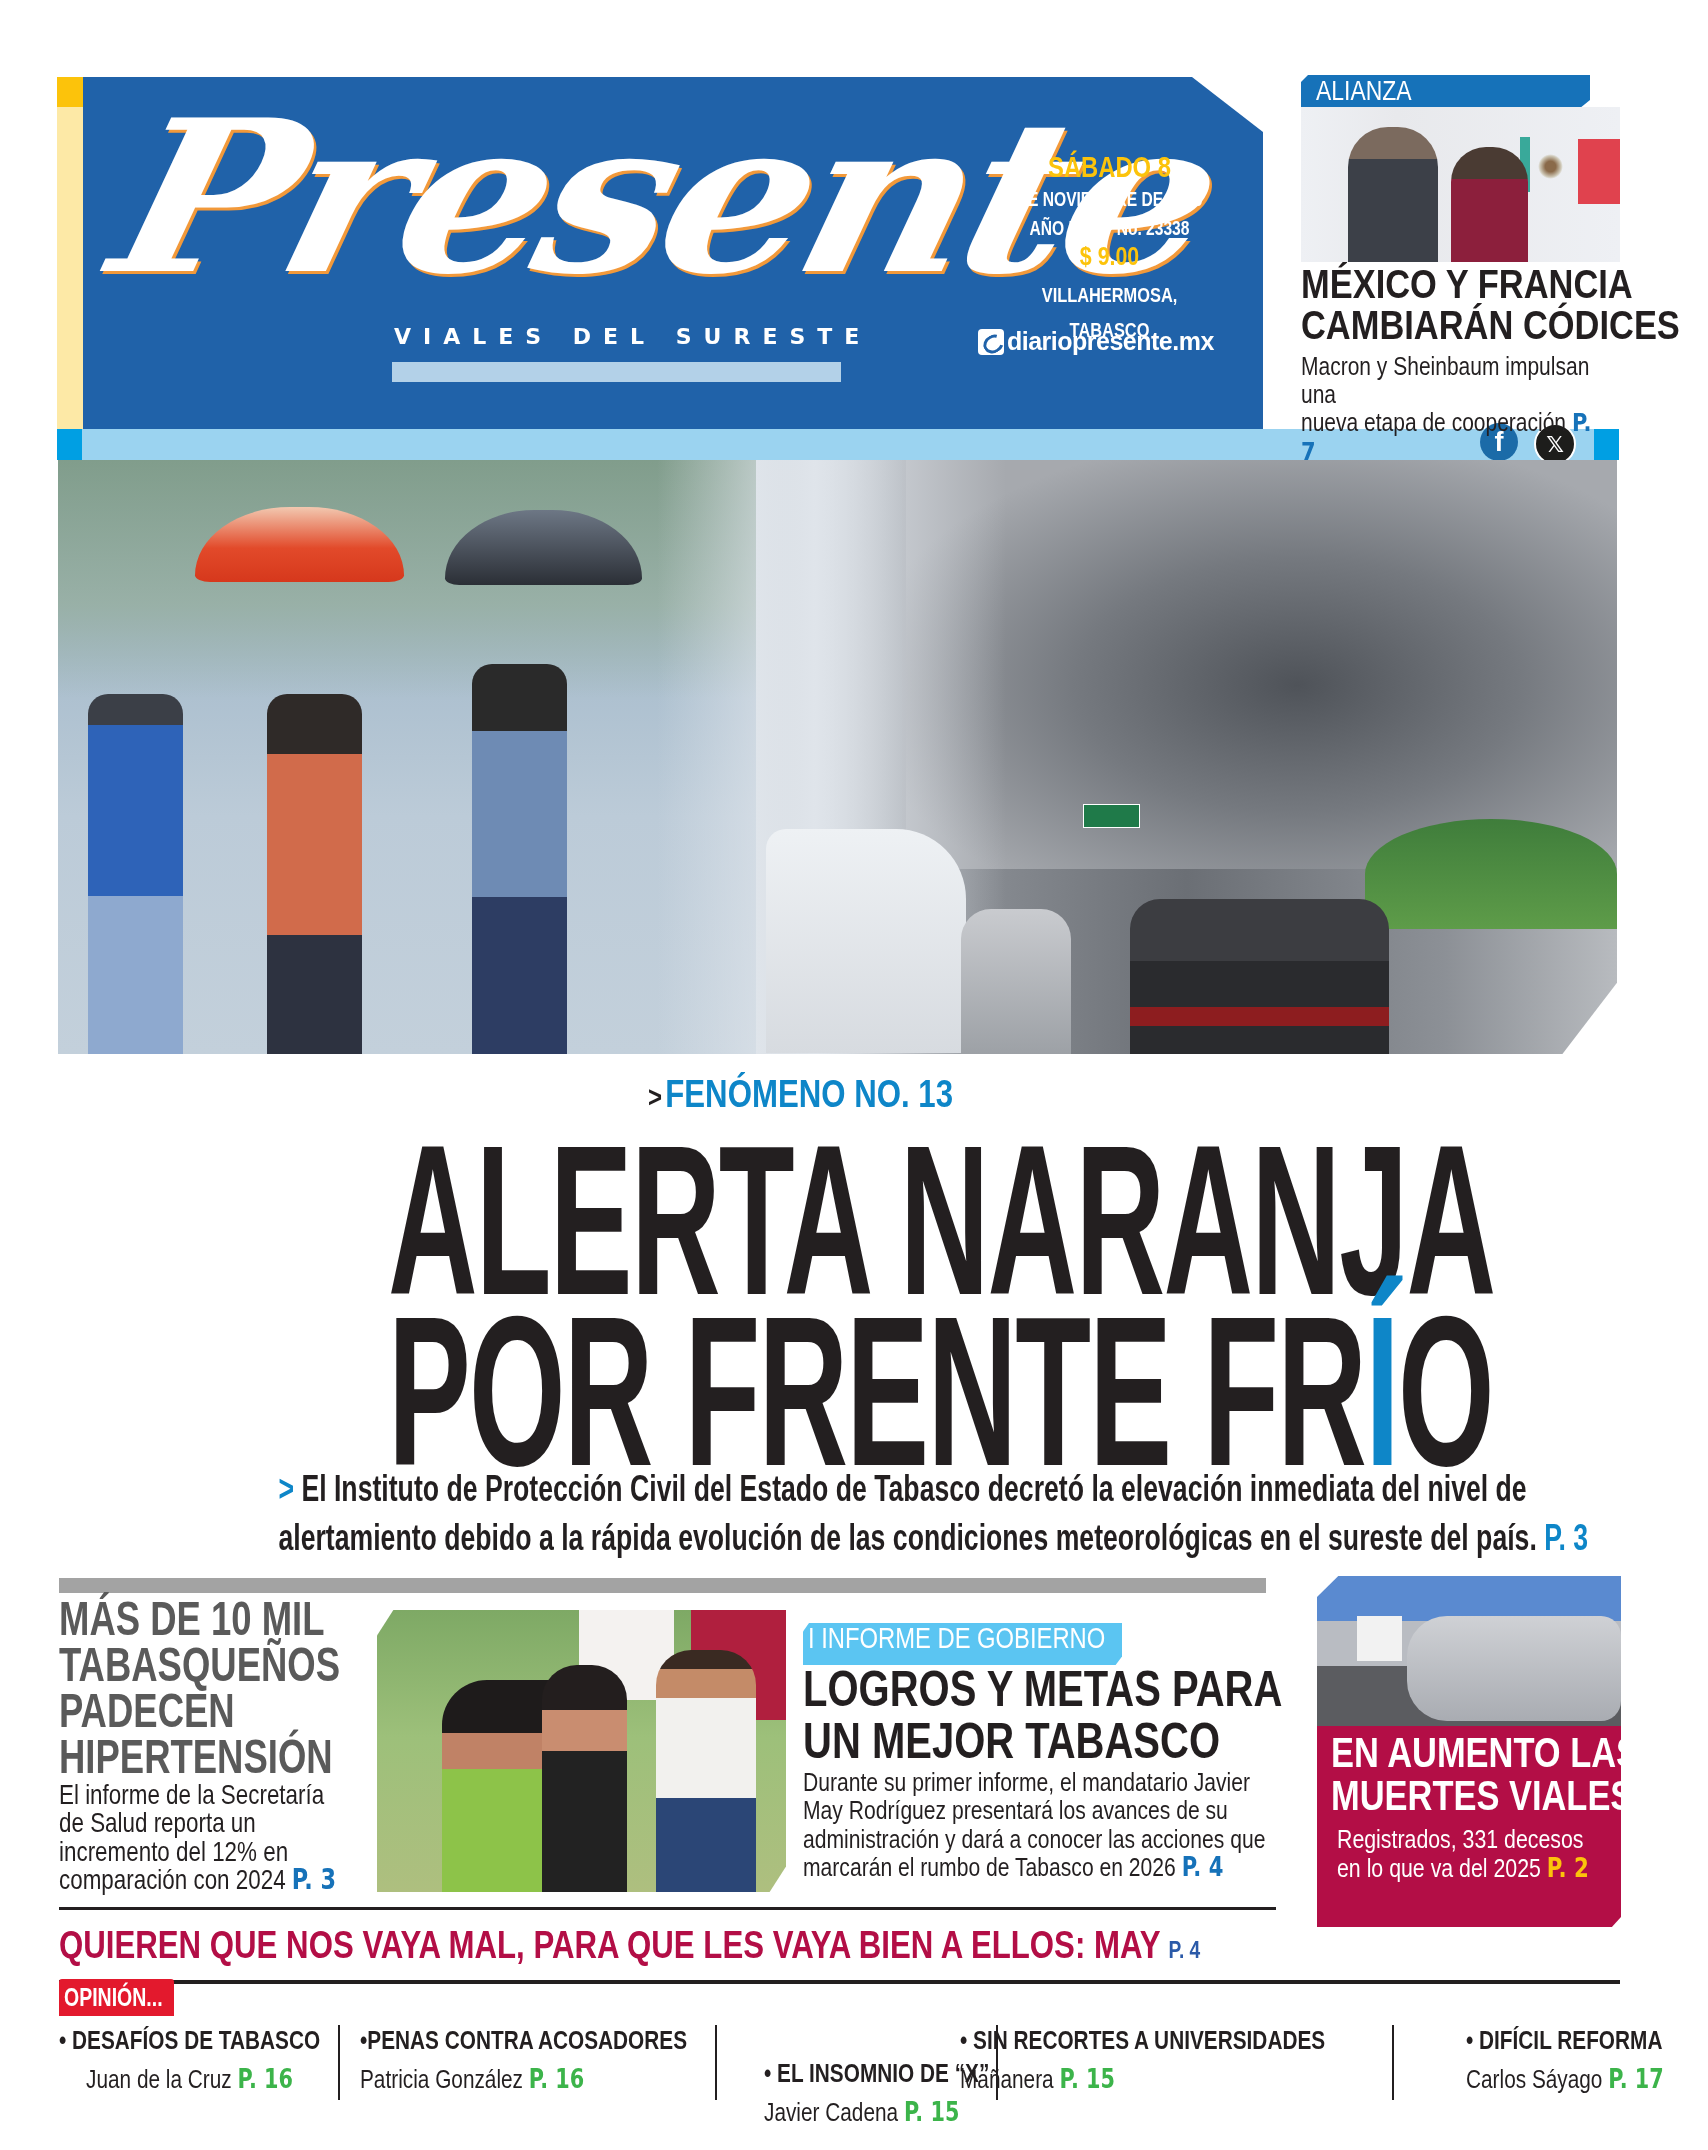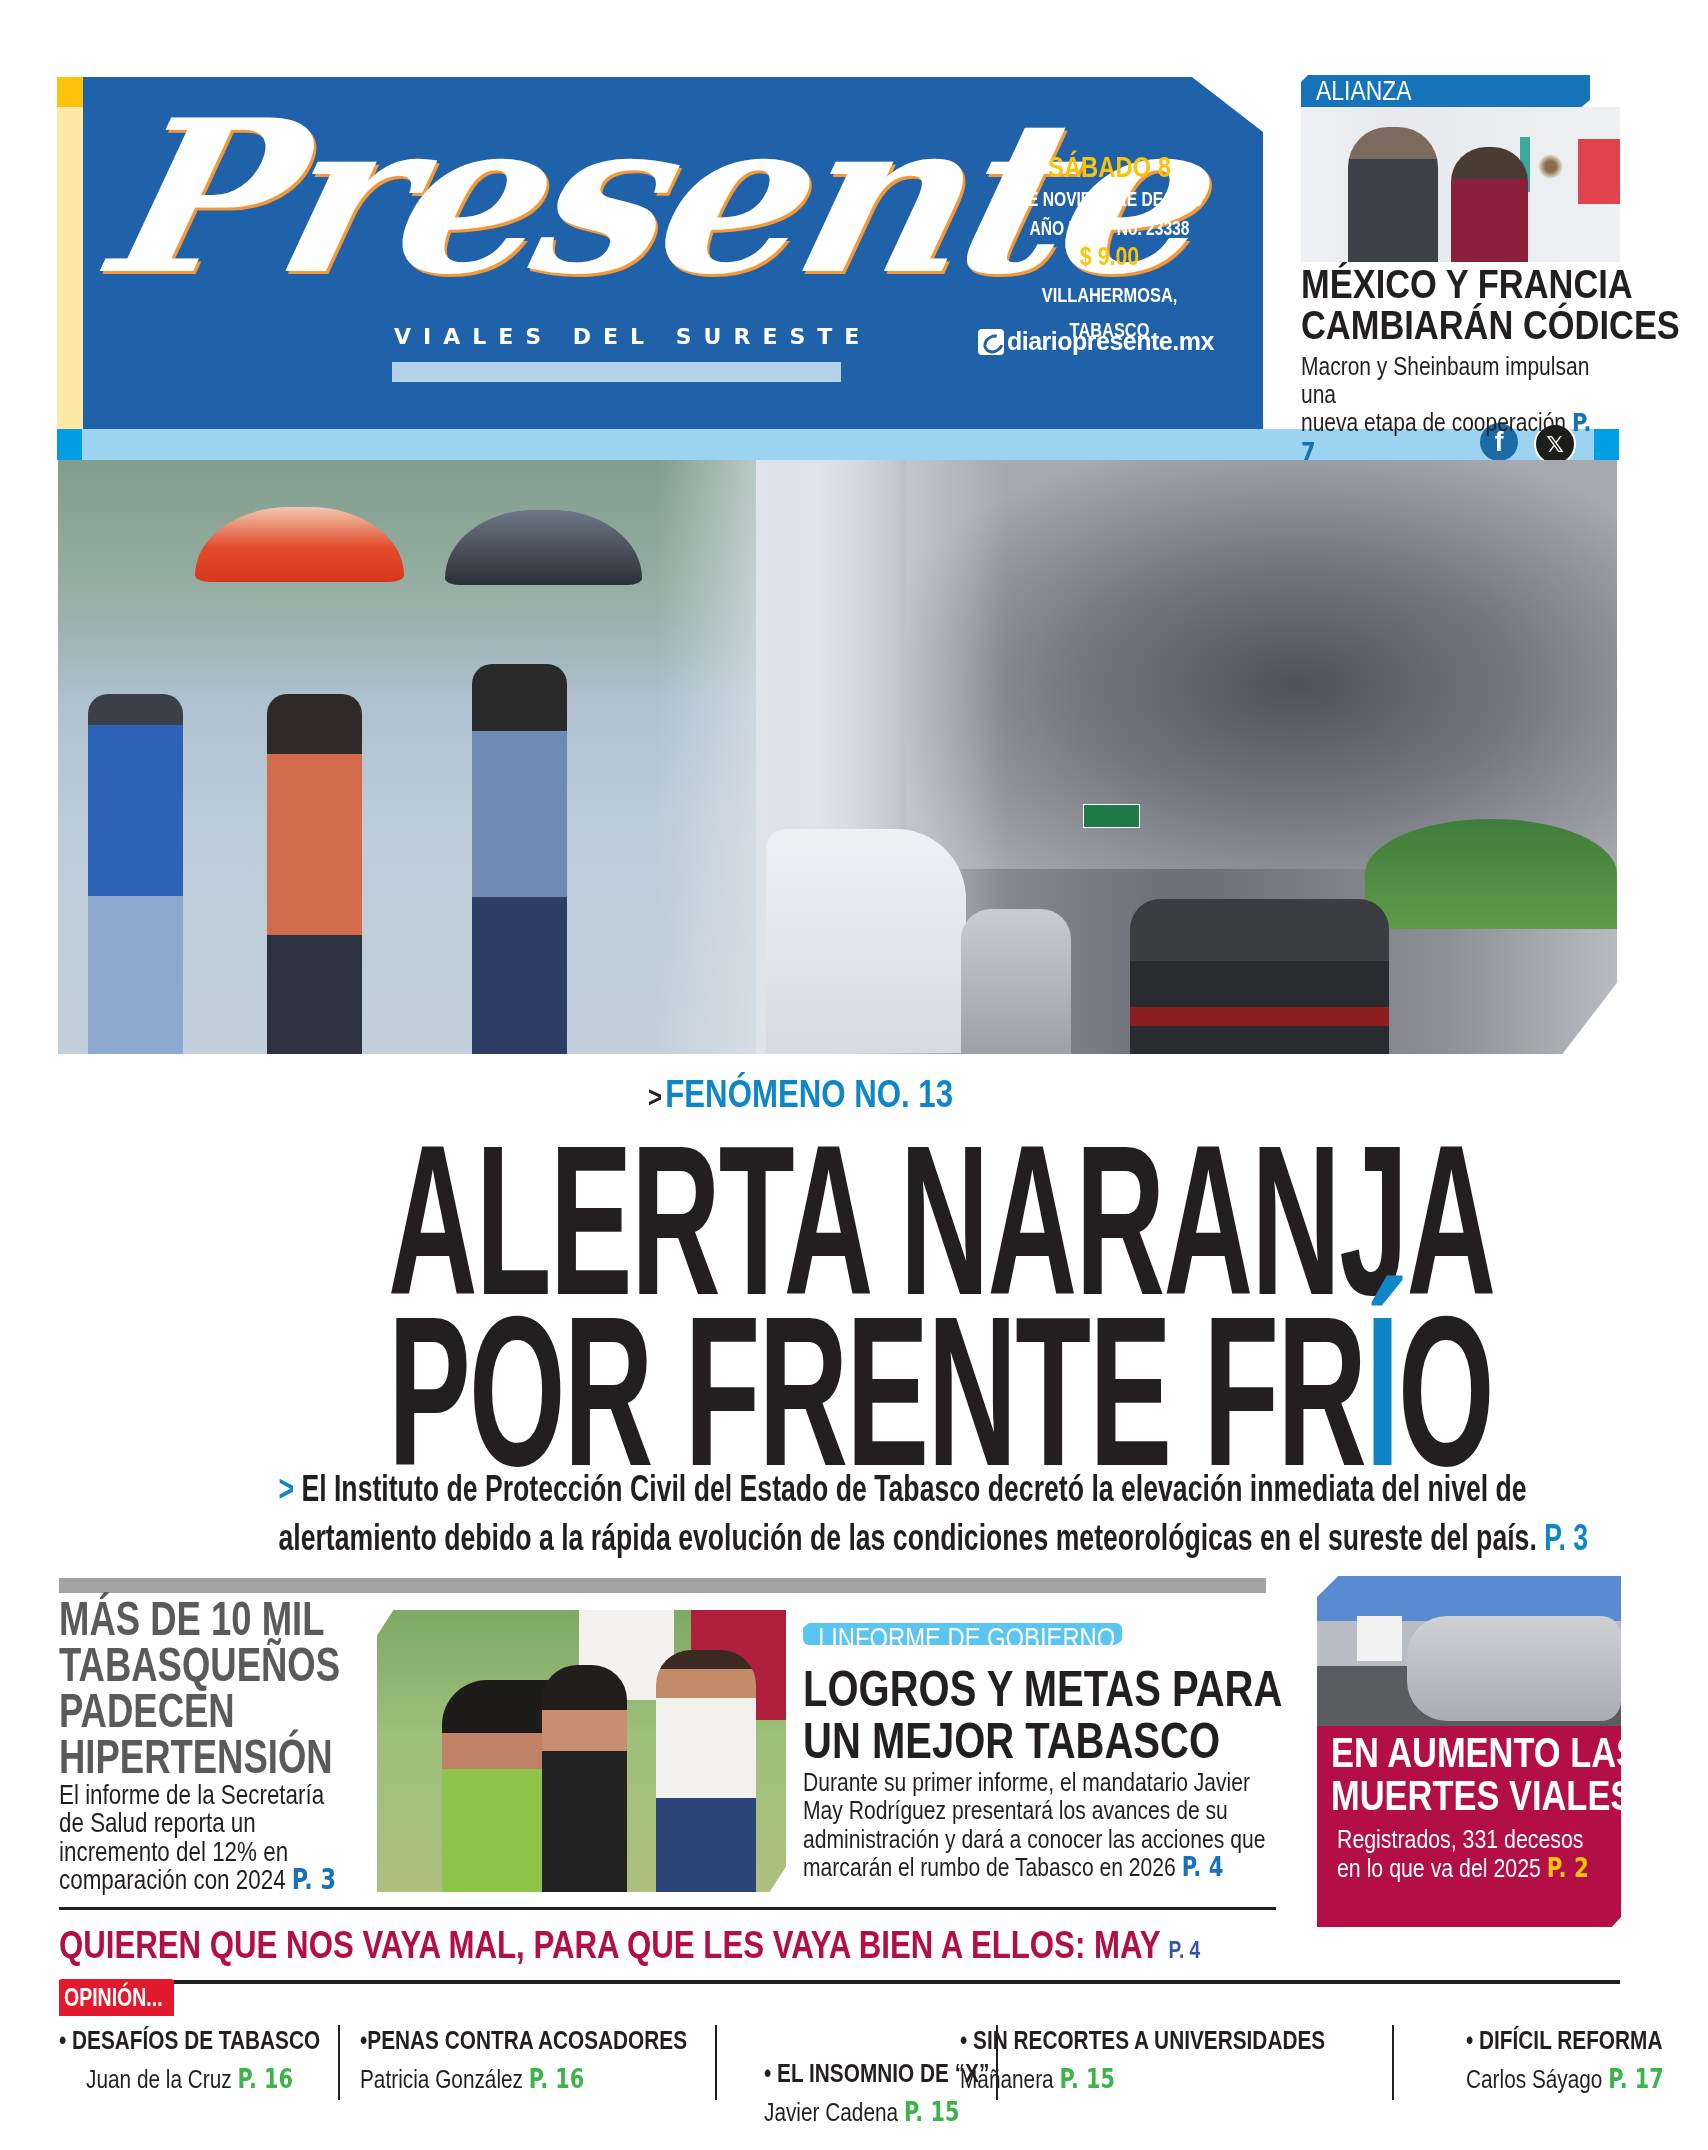--- a/index.html
+++ b/index.html
@@ -77,21 +77,21 @@
   
   .gray-bar{left:59px;top:1578px;width:1207px;height:15px;background:#a3a3a3;}
   .s1-head{left:59px;top:1596px;width:259px;font-weight:bold;font-size:48px;line-height:46px;color:#5a5a5a;transform:scaleX(0.76);transform-origin:left;white-space:nowrap;}
   .s1-body{left:59px;top:1781px;width:279px;font-size:28px;line-height:28.4px;color:#231f20;transform:scaleX(0.8);transform-origin:left;white-space:nowrap;}
   .s1-photo{left:377px;top:1610px;width:409px;height:282px;overflow:hidden;clip-path:polygon(4% 0,100% 0,100% 91%,96% 100%,0 100%,0 9%);background:linear-gradient(180deg,#7ea965 0%,#9dc07a 45%,#aebf7f 100%);}
   .s1-man{position:absolute;left:279px;top:40px;width:100px;height:242px;background:linear-gradient(#3a2a22 0 8%,#c48b68 8% 20%,#f2f1ee 20% 61%,#2b4676 61%);border-radius:35px 35px 0 0;}
   .s1-woman{position:absolute;left:65px;top:70px;width:150px;height:212px;background:linear-gradient(#1e1b1b 0 25%,#c08266 25% 42%,#8dc349 42%);border-radius:45px 45px 0 0;}
   .s1-woman2{position:absolute;left:165px;top:55px;width:85px;height:227px;background:linear-gradient(#231e1e 0 20%,#c98d70 20% 38%,#222 38%);border-radius:35px 35px 0 0;}
   .s1-booth{position:absolute;left:314px;top:0;width:95px;height:110px;background:#b01f3e;}
   .s1-sign{position:absolute;left:202px;top:0;width:95px;height:90px;background:#f4f2f0;}
-  .s2-tag{left:803px;top:1623px;width:319px;height:22px;background:#5bc5f2;color:#fff;font-size:29px;line-height:31px;padding-left:15px;box-sizing:border-box;clip-path:polygon(6px 0,100% 0,100% 80%,98% 100%,0 100%,0 20%);border-radius:6px;}
+  .s2-tag{left:803px;top:1623px;width:319px;height:42px;background:#5bc5f2;color:#fff;font-size:29px;line-height:31px;padding-left:5px;box-sizing:border-box;clip-path:polygon(6px 0,100% 0,100% 80%,98% 100%,0 100%,0 20%);}
   .s2-tag span{display:inline-block;transform:scaleX(0.82);transform-origin:left;white-space:nowrap;}
   .s2-head{left:803px;top:1663px;width:499px;font-weight:bold;font-size:50px;line-height:52px;color:#231f20;transform:scaleX(0.8);transform-origin:left;white-space:nowrap;}
   .s2-body{left:803px;top:1768px;width:499px;font-size:26.4px;line-height:28.4px;color:#231f20;transform:scaleX(0.8);transform-origin:left;white-space:nowrap;}
   .s3-photo{left:1317px;top:1576px;width:304px;height:150px;overflow:hidden;clip-path:polygon(7% 0,100% 0,100% 100%,0 100%,0 14%);background:linear-gradient(#5a8ad0 0 30%,#b9bcc2 30% 60%,#5b5c60 60%);}
   .s3-car{position:absolute;left:90px;top:40px;width:214px;height:105px;background:linear-gradient(#cfd1d5,#a9acb2);border-radius:40px 20px 20px 40px;}
   .s3-amb{position:absolute;left:40px;top:40px;width:45px;height:45px;background:#f2f2f2;}
   .s3-box{left:1317px;top:1726px;width:304px;height:201px;background:#b30e46;clip-path:polygon(0 0,100% 0,100% 95%,97% 100%,0 100%);}
   .s3-head{left:1331px;top:1731px;width:289px;font-weight:bold;font-size:42px;line-height:43px;color:#fff;transform:scaleX(0.82);transform-origin:left;white-space:nowrap;}
   .s3-body{left:1337px;top:1825px;width:279px;font-size:26px;line-height:29px;color:#fff;transform:scaleX(0.82);transform-origin:left;white-space:nowrap;}
   .s3-body .pref2{color:#fcc30b;font-weight:bold;font-family:"DejaVu Sans",sans-serif;}

